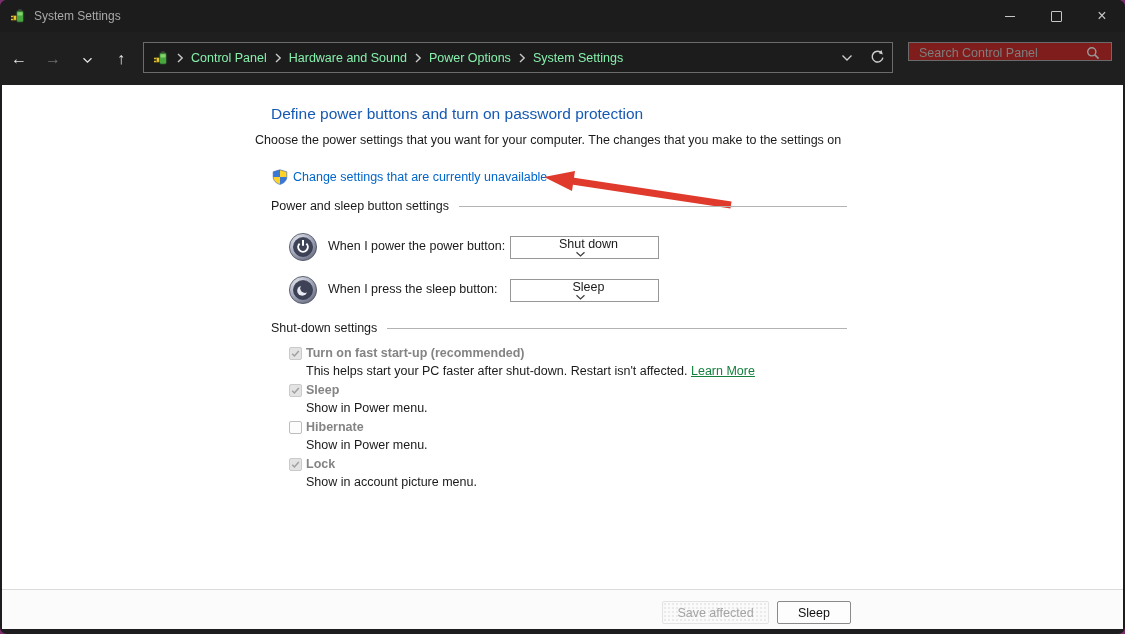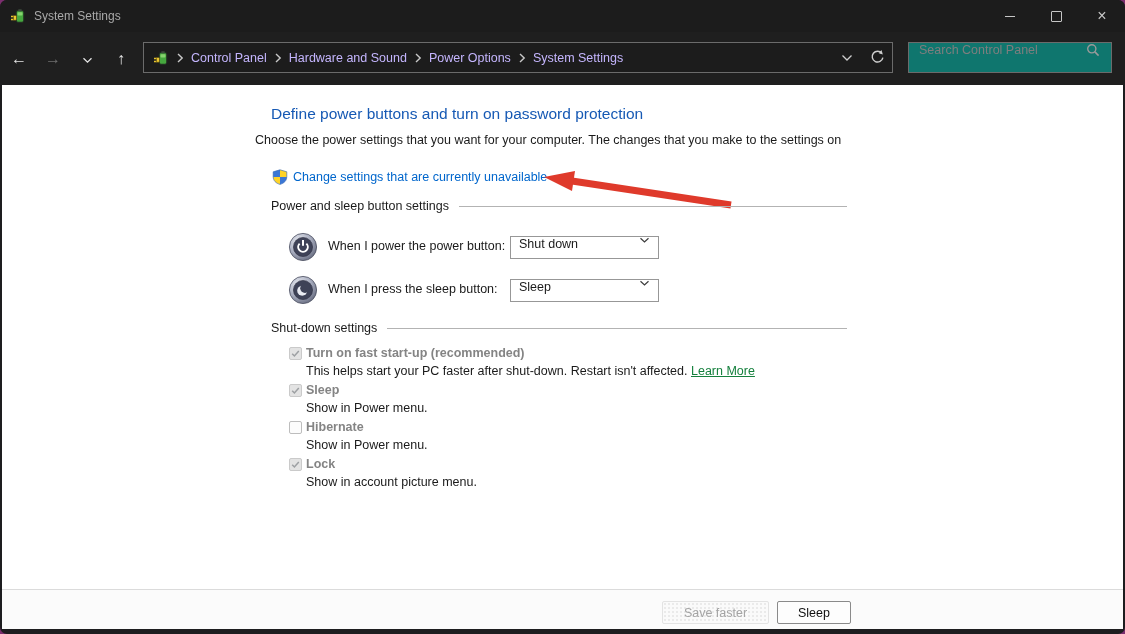--- a/index.html
+++ b/index.html
@@ -16,24 +16,24 @@
   .close-glyph{font-size:16px;line-height:16px;}
 
   
   .navbar{position:absolute;top:32px;left:0;right:0;height:53px;background:#1F1F1F;}
   .nav-arrows{position:absolute;left:0;top:0;height:53px;display:flex;align-items:center;}
   .navbtn{width:30px;text-align:center;font-size:16px;color:#E4E4E4;cursor:default;margin-left:4px;}
   .navbtn.disabled{color:#6E6E6E;}
   .addressbar{position:absolute;left:143px;top:10px;width:750px;height:31px;border:1px solid #6B6B6B;background:#1C1C1C;display:flex;align-items:center;box-sizing:border-box;}
   .addressbar .crumb-icon{width:16px;height:16px;margin-left:9px;}
   .crumb-sep{margin:0 7px;display:flex;align-items:center;}
-  .crumb{font-size:12.5px;color:#c4b5fd;white-space:nowrap;}
+  .crumb{font-size:12.5px;color:#86efac;white-space:nowrap;}
   .addr-spacer{flex:1;}
   .addr-btn{width:30px;display:flex;align-items:center;justify-content:center;}
-  .searchbox{position:absolute;left:908px;top:10px;width:204px;height:31px;border:1px solid #6B6B6B;background:#0f766e;display:flex;align-items:flex-start;box-sizing:border-box;}
+  .searchbox{position:absolute;left:908px;top:10px;width:204px;height:19px;border:1px solid #6B6B6B;background:#7f1d1d;display:flex;align-items:flex-end;box-sizing:border-box;}
   .searchbox input{flex:1;background:transparent;border:none;outline:none;color:#C9C9C9;font-size:12.5px;padding:0 0 0 10px;font-family:"Liberation Sans",sans-serif;}
   .searchbox input::placeholder{color:#7E7E7E;}
   .searchbox .s-icon{margin-right:11px;display:flex;}
 
   
   .content{position:absolute;top:85px;left:2px;right:2px;height:504px;background:#FFFFFF;}
   .heading{position:absolute;left:269px;top:20px;font-size:15.5px;color:#1659B4;}
   .intro{position:absolute;left:253px;top:47px;font-size:12.5px;color:#1A1A1A;line-height:16.5px;}
   .elev-row{position:absolute;left:270px;top:84px;display:flex;align-items:center;}
   .elev-row .shield{width:16px;height:16px;margin-right:5px;display:flex;}
@@ -41,21 +41,21 @@
   .red-arrow{position:absolute;left:524px;top:85px;pointer-events:none;}
 
   .section{position:absolute;left:269px;width:576px;display:flex;align-items:center;}
   .section-title{font-size:12.5px;color:#1A1A1A;white-space:nowrap;}
   .section-line{flex:1;height:1px;background:#B3B3B3;margin-left:10px;}
   .sec-power{top:114px;}
   .sec-shutdown{top:236px;}
 
   .round-icon{position:absolute;left:286px;width:30px;height:30px;}
   .row-label{position:absolute;left:326px;font-size:12.5px;color:#1A1A1A;}
-  .combo{position:absolute;left:508px;width:149px;height:23px;border:1px solid #979797;background:#fff;display:flex;align-items:flex-start;box-sizing:border-box;cursor:default;}
+  .combo{position:absolute;left:508px;width:149px;height:23px;border:1px solid #979797;background:#fff;display:flex;align-items:center;box-sizing:border-box;cursor:default;flex-direction:column;}
   .combo-value{flex:1;font-size:12.5px;color:#1A1A1A;padding-left:8px;}
   .combo .c-chev{margin-right:8px;display:flex;}
 
   .checkbox{position:absolute;left:287px;width:13px;height:13px;border:1px solid #BDBDBD;border-radius:2px;background:#FCFCFC;box-sizing:border-box;display:flex;align-items:center;justify-content:center;}
   .checkbox svg{visibility:hidden;}
   .checkbox.checked{background:#E3E3E3;border-color:#CACACA;}
   .checkbox.checked svg{visibility:visible;}
   .cb-label{position:absolute;left:304px;font-size:12.5px;font-weight:bold;color:#848484;}
   .cb-desc{position:absolute;left:304px;font-size:12.5px;color:#1A1A1A;}
   .cb-desc a{color:#15803d;text-decoration:underline;cursor:pointer;}
@@ -287,17 +287,17 @@
     <span class="checkbox checked" style="top:373px">
       <svg width="11" height="11" viewBox="0 0 13 13">
           <path d="M2.6 6.8 L5.2 9.4 L10.4 3.6" fill="none" stroke="#9DA0A3" stroke-width="1.8"></path>
         </svg>
     </span>
     <span class="cb-label" style="top:372px">Lock</span>
     <span class="cb-desc" style="top:390px">Show in account picture menu.</span>
   </div>
 
   <div class="footer">
-    <button class="btn btn-save" disabled="">Save faster</button>
+    <button class="btn btn-save" disabled="">Save affected</button>
     <button class="btn btn-cancel">Sleep</button>
   </div>
 
 </div>
 
 </body></html>

